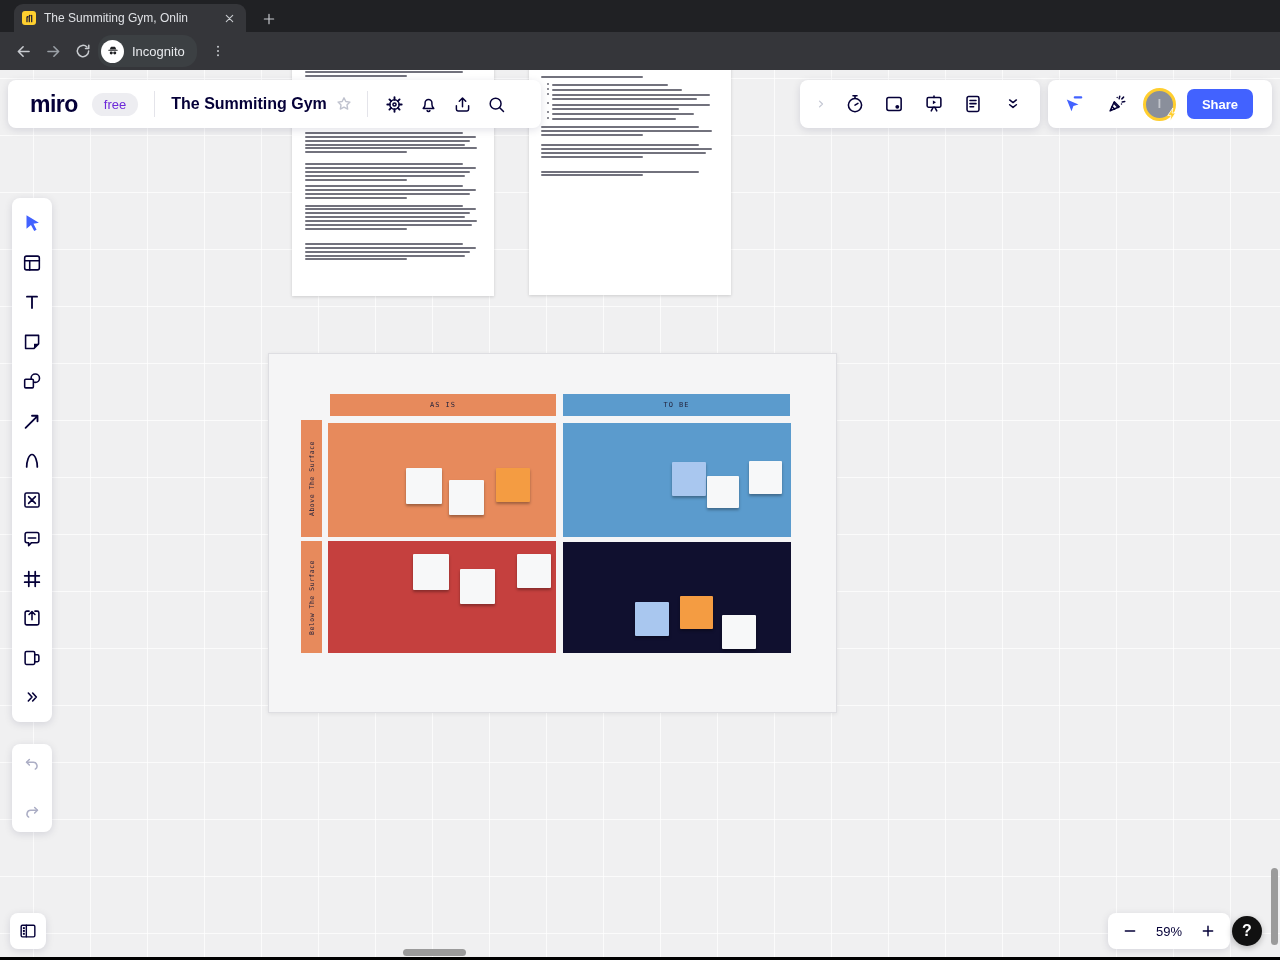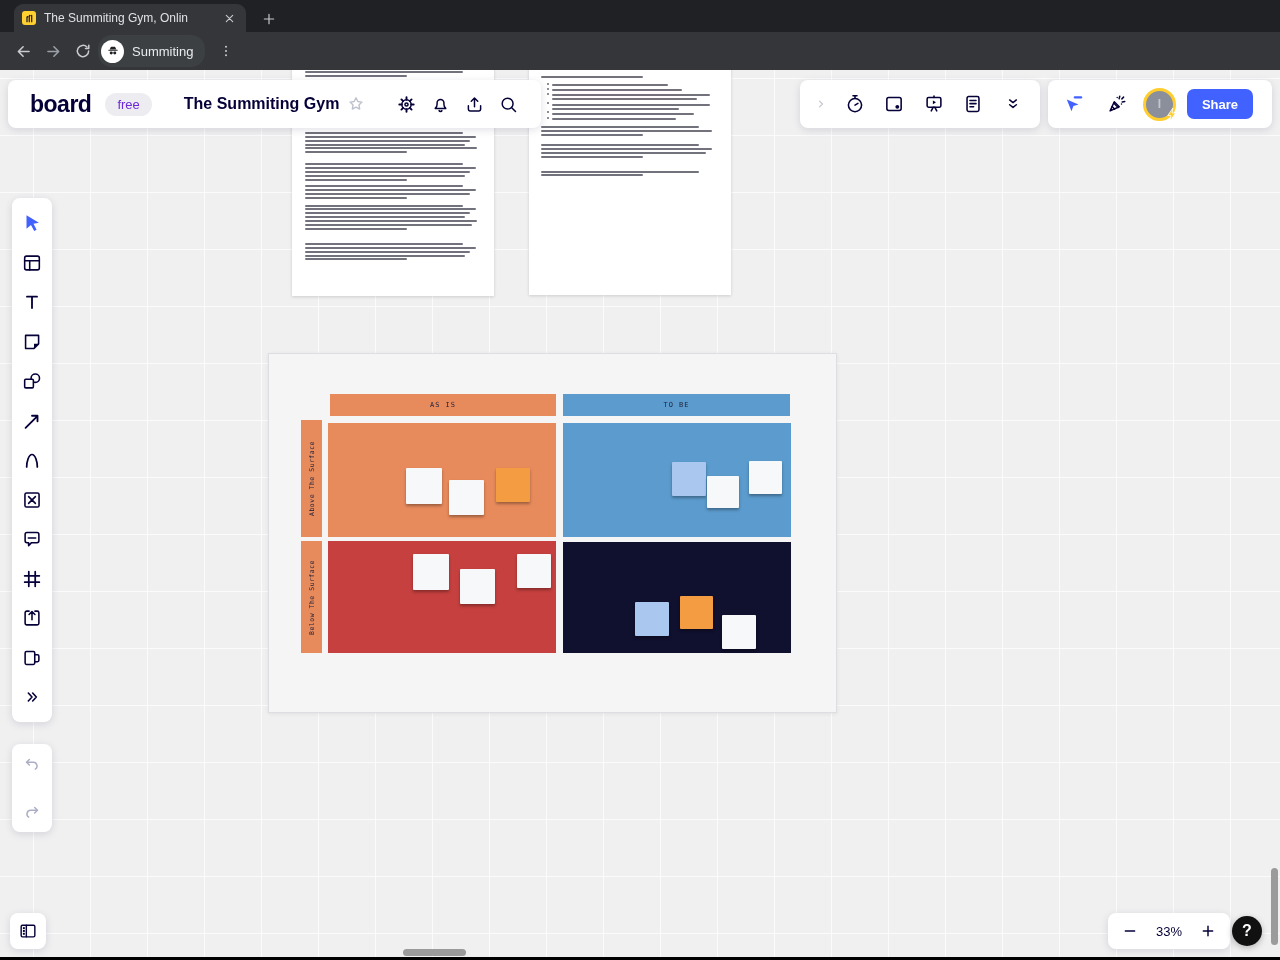--- a/index.html
+++ b/index.html
@@ -267,35 +267,35 @@
   <div class="incog">
     <div class="spy-circle">
       <svg width="16" height="16" viewBox="0 0 24 24" style="display:block">
         <path fill="#202124" d="M8.5 6.3c.16-.42.56-.7 1-.7h5c.44 0 .84.28 1 .7l1.4 3.5H7.1z"></path>
         <rect x="4.8" y="10.3" width="14.4" height="1.4" rx=".7" fill="#202124"></rect>
         <circle cx="9.3" cy="15.1" r="2.2" fill="#202124"></circle>
         <circle cx="14.7" cy="15.1" r="2.2" fill="#202124"></circle>
         <path d="M11 14.7c.6-.45 1.4-.45 2 0" stroke="#202124" stroke-width="1" fill="none"></path>
       </svg>
     </div>
-    <span class="incog-label">Summiting</span>
+    <span class="incog-label">Incognito</span>
   </div>
   <div class="nav-ic" style="margin-right:6px">
     <svg width="16" height="16" viewBox="0 0 24 24" style="display:block">
         <g fill="#C8CBCF">
           <circle cx="12" cy="5.5" r="1.5"></circle>
           <circle cx="12" cy="12" r="1.5"></circle>
           <circle cx="12" cy="18.5" r="1.5"></circle>
         </g>
       </svg>
   </div>
 </div>
 
 <div class="card hcard-left">
-  <span class="logo">board</span>
+  <span class="logo">miro</span>
   <span class="plan-badge">free</span>
   <span class="vdiv"></span>
   <span class="board-title">The Summiting Gym</span>
   <div class="hicon">
     <svg width="20" height="20" viewBox="0 0 24 24" style="display:block;fill:none;stroke:#BFC2CE;stroke-width:1.7;stroke-linejoin:round">
       <path d="M12 4.6l2.2 4.4 4.9.7-3.55 3.46.84 4.9L12 15.75l-4.4 2.3.84-4.9L4.9 9.7l4.9-.7z"></path>
     </svg>
   </div>
   <span class="vdiv" style="margin:0 10px 0 6px"></span>
   <div class="hicon">
@@ -490,21 +490,21 @@
       </g>
   </svg>
 </div>
 
 <div class="card zoom-card">
   <div class="zbtn">
     <svg class="ic" width="16" height="16" viewBox="0 0 24 24" style="stroke-width:2.2">
         <path d="M5 12h14"></path>
       </svg>
   </div>
-  <span class="zoom-level">33%</span>
+  <span class="zoom-level">59%</span>
   <div class="zbtn">
     <svg class="ic" width="16" height="16" viewBox="0 0 24 24" style="stroke-width:2.2">
         <path d="M12 5v14M5 12h14"></path>
       </svg>
   </div>
 </div>
 <div class="help-btn">?</div>
 
 <div class="hscroll"></div>
 <div class="vscroll"></div>

